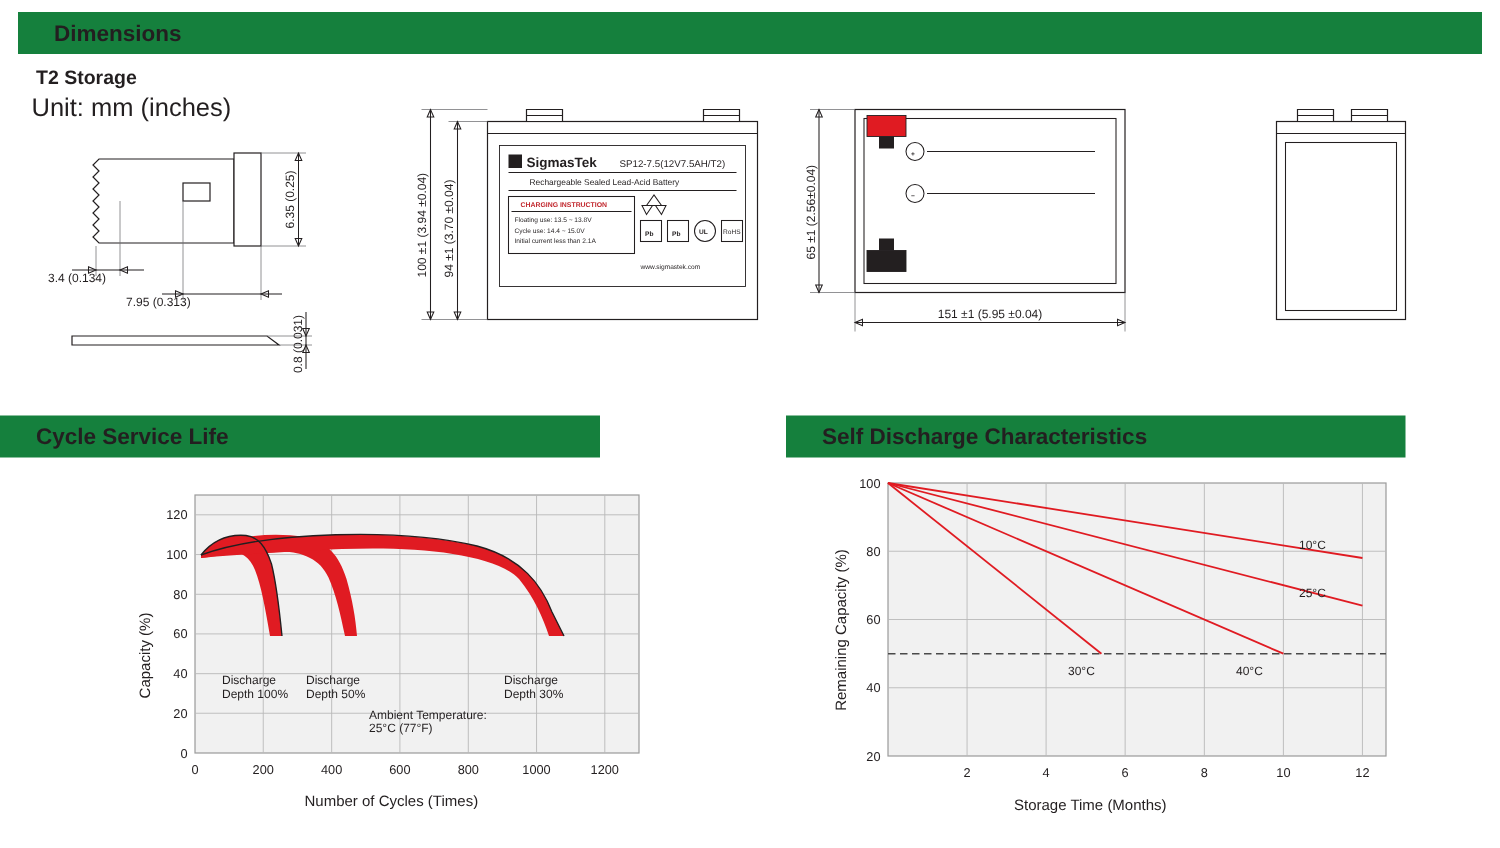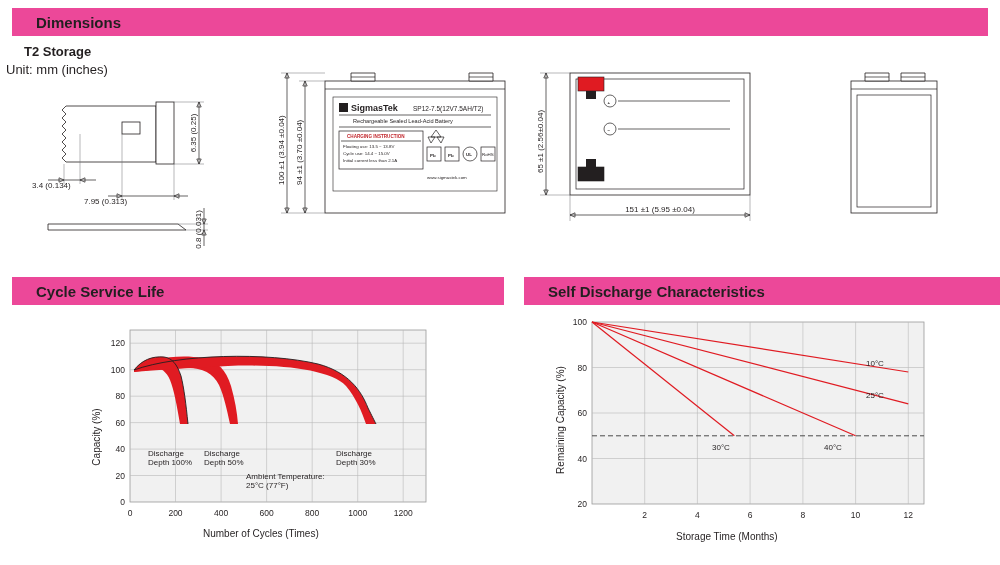--- a/index.html
+++ b/index.html
@@ -6,59 +6,59 @@
   html, body { margin: 0; padding: 0; }
   body {
     width: 1000px; height: 565px;
     background: #ffffff;
     font-family: "Liberation Sans", sans-serif;
     color: #231f20;
     position: relative;
     overflow: hidden;
   }
   .section-bar {
-    background: #ec4899;
+    background: #15803d;
     height: 28px;
     display: flex;
     align-items: center;
     padding-left: 24px;
     font-weight: bold;
     font-size: 15px;
     color: #231f20;
   }
   
   #dimensions-section { position: absolute; left: 0; top: 8px; width: 1000px; }
   #dim-bar { width: 976px; margin-left: 12px; }
   #t2-label {
     position: absolute; left: 24px; top: 44px;
     font-weight: bold; font-size: 13px;
   }
   #unit-label {
-    position: absolute; left: 6px; top: 62px;
-    font-size: 13px;
+    position: absolute; left: 21px; top: 62px;
+    font-size: 17px;
   }
   .draw { position: absolute; }
   .dim-text { font-size: 8px; fill: #231f20; font-family: "Liberation Sans", sans-serif; }
   .dim-text-v { font-size: 8px; fill: #231f20; font-family: "Liberation Sans", sans-serif; }
   .thin { stroke: #231f20; stroke-width: 0.7; fill: none; }
   .thinner { stroke: #6d6e71; stroke-width: 0.5; fill: none; }
   .case { stroke: #231f20; stroke-width: 0.8; fill: #ffffff; }
   
   .lbl-box { stroke: #231f20; stroke-width: 0.6; fill: #fff; }
   .brand { font-family: "Liberation Sans", sans-serif; font-weight: bold; font-size: 9px; fill: #231f20; }
   .model { font-family: "Liberation Sans", sans-serif; font-size: 6.5px; fill: #231f20; }
   .sub { font-family: "Liberation Sans", sans-serif; font-size: 5.6px; fill: #231f20; }
   .tiny { font-family: "Liberation Sans", sans-serif; font-size: 4.4px; fill: #231f20; }
   .tinyb { font-family: "Liberation Sans", sans-serif; font-size: 4.4px; fill: #231f20; font-weight: bold; }
   .chargehdr { font-family: "Liberation Sans", sans-serif; font-size: 4.6px; fill: #c1272d; font-weight: bold; }
   
   #cycle-section { position: absolute; left: 0; top: 277px; width: 500px; }
-  #cycle-bar { width: 492px; margin-left: 12px; }
+  #cycle-bar { width: 400px; }
   #self-section { position: absolute; left: 512px; top: 277px; width: 488px; }
-  #self-bar { width: 476px; margin-left: 12px; }
+  #self-bar { width: 413px; margin-left: 12px; }
   .axis-title { font-size: 10px; fill: #231f20; font-family: "Liberation Sans", sans-serif; }
   .tick { font-size: 8.5px; fill: #231f20; font-family: "Liberation Sans", sans-serif; }
   .note { font-size: 8px; fill: #231f20; font-family: "Liberation Sans", sans-serif; }
   .plotbg { fill: #f1f1f1; stroke: #9a9a9a; stroke-width: 0.8; }
   .grid { stroke: #b9b9b9; stroke-width: 0.6; }
   .redfill { fill: #e01b22; }
   .redline { stroke: #e01b22; stroke-width: 1.2; fill: none; }
   .blackline { stroke: #231f20; stroke-width: 0.9; fill: none; }
   .dashline { stroke: #4a4a4a; stroke-width: 1; stroke-dasharray: 5 3; fill: none; }
 </style>

